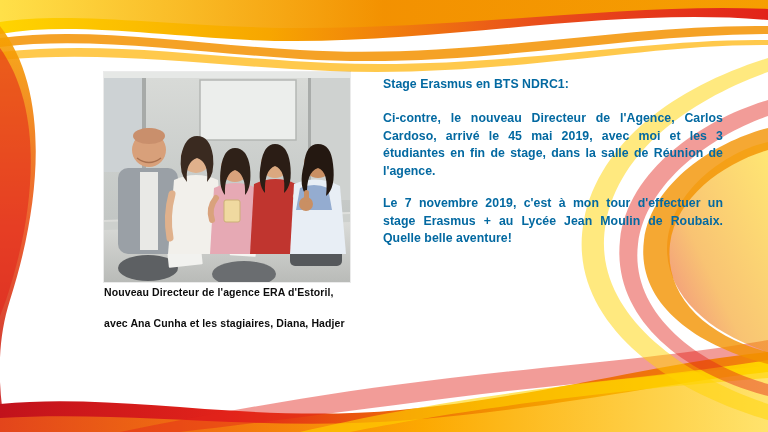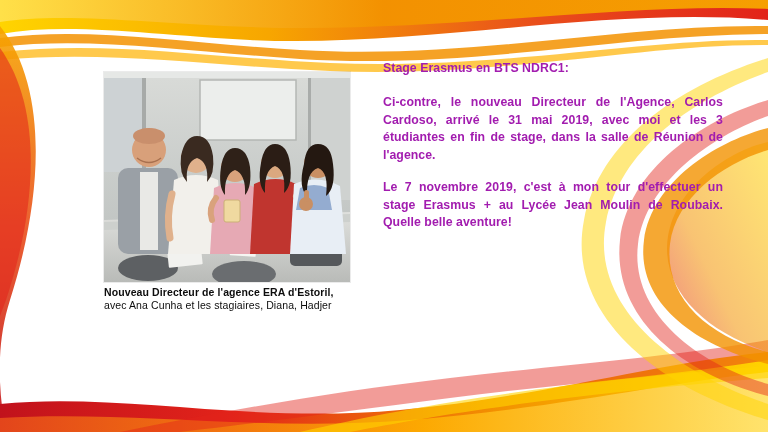--- a/index.html
+++ b/index.html
@@ -47,30 +47,30 @@
     left: 104px;
     top: 286px;
     width: 262px;
     font-size: 10.5px;
     line-height: 1.28;
     color: #0d0d0d;
     font-weight: bold;
     letter-spacing: 0.1px;
   }
   .caption .cap-line1 { display: block; }
-  .caption .cap-line2 { display: block; font-weight: normal; }
+  .caption .cap-line2 { display: block; font-weight: bold; margin-top: 18px; }
   .caption .cap-line3 { display: block; font-weight: bold; }
 
   
   .text-col {
     position: absolute;
     left: 383px;
-    top: 60px;
+    top: 76px;
     width: 340px;
-    color: #a21caf;
+    color: #0369a1;
   }
   .para {
     font-size: 12.3px;
     line-height: 1.42;
     font-weight: bold;
     margin: 0 0 15px 0;
     text-align: justify;
     letter-spacing: 0.05px;
   }
   .para:last-child { margin-bottom: 11px; }
@@ -213,17 +213,17 @@
     </svg>
   </div>
 
   <div class="caption">
     <span class="cap-line1">Nouveau Directeur de l'agence ERA d'Estoril,</span>
     <span class="cap-line2">avec Ana Cunha et les stagiaires, Diana, Hadjer</span>
   </div>
 
   <div class="text-col">
     <p class="para title">Stage Erasmus en BTS NDRC1:</p>
-    <p class="para">Ci-contre, le nouveau Directeur de l'Agence, Carlos Cardoso, arrivé le 31 mai 2019, avec moi et les 3 étudiantes en fin de stage, dans la salle de Réunion de l'agence.</p>
+    <p class="para">Ci-contre, le nouveau Directeur de l'Agence, Carlos Cardoso, arrivé le 45 mai 2019, avec moi et les 3 étudiantes en fin de stage, dans la salle de Réunion de l'agence.</p>
     <p class="para">Le 7 novembre 2019, c'est à mon tour d'effectuer un stage Erasmus + au Lycée Jean Moulin de Roubaix. Quelle belle aventure!</p>
   </div>
 
 </div>
 
 </body></html>

